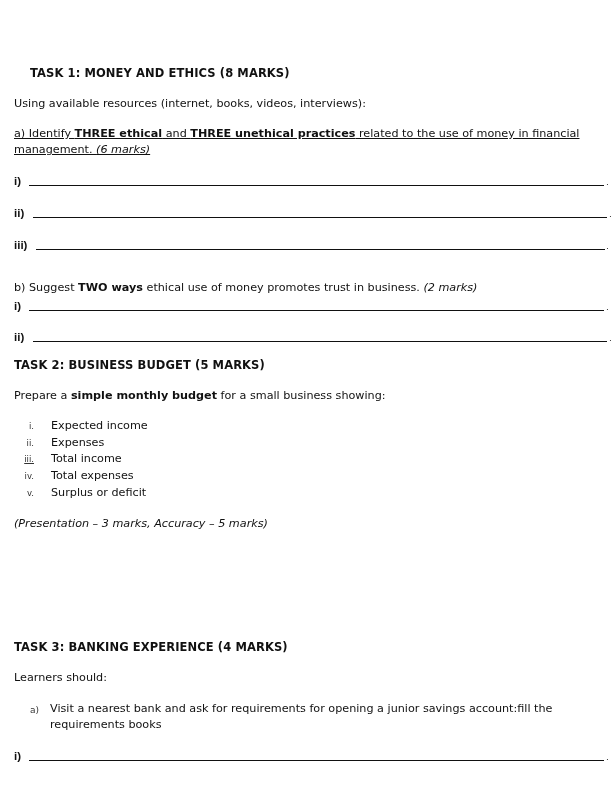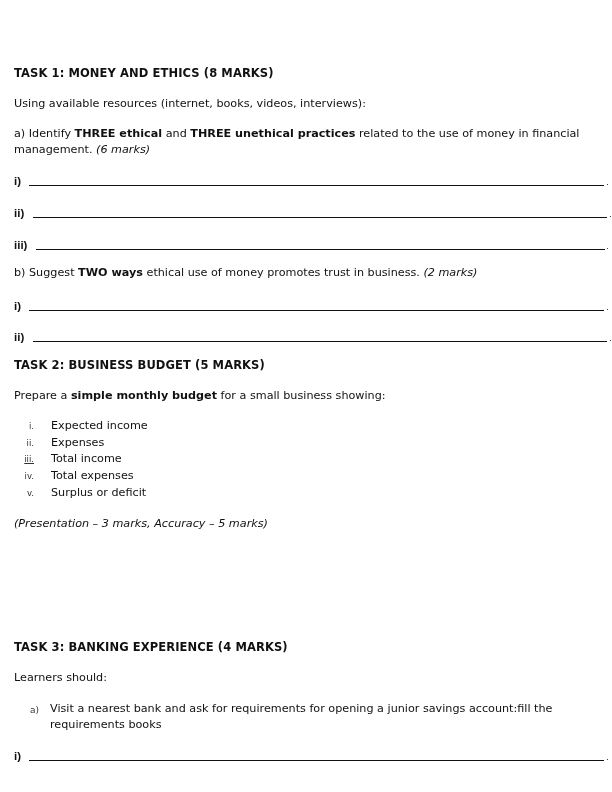--- a/index.html
+++ b/index.html
@@ -3,35 +3,35 @@
   <meta charset="utf-8">
   <style>
     html, body { margin: 0; padding: 0; background: #ffffff; }
     body {
       width: 612px; height: 792px; position: relative; overflow: hidden;
       font-family: "DejaVu Sans", sans-serif; color: #111; font-size: 11.5px;
     }
     .abs { position: absolute; white-space: nowrap; }
     .heading { font-weight: bold; font-size: 11.5px; letter-spacing: 0.1px; }
     .para { font-size: 11.2px; line-height: 16px; }
-    .wrap { white-space: normal; }
+    .wrap { white-space: normal; text-decoration: underline; }
     b { font-weight: bold; }
     i.it { font-style: italic; }
     .ans-row { position: absolute; left: 14px; height: 14px; width: 584px; }
     .ans-label { position: absolute; left: 0; bottom: 0; font-weight: bold; font-size: 11.5px; font-family: "Liberation Sans", sans-serif; }
     .ans-line { position: absolute; bottom: 1px; height: 0; border-bottom: 1.2px solid #111; }
     .ans-dot { position: absolute; bottom: 0; font-size: 9px; color: #333; }
     .list-item { position: absolute; font-size: 11.2px; }
     .list-num { position: absolute; width: 22px; text-align: right; font-size: 8.5px; color: #333; top: 2px; }
     .list-text { position: absolute; left: 37px; white-space: nowrap; }
   </style>
 </head>
 <body>
 
-<div class="abs heading" style="left:14px; top:66px;text-align:right;">TASK 1: MONEY AND ETHICS (8 MARKS)</div>
+<div class="abs heading" style="left:30px; top:66px;text-align:right;">TASK 1: MONEY AND ETHICS (8 MARKS)</div>
 <div class="abs para" style="left:14px; top:96px;">Using available resources (internet, books, videos, interviews):</div>
 
 <div class="abs para wrap" style="left:14px; top:126px; width:580px;">
   <span>a) Identify </span><b>THREE ethical</b><span> and </span><b>THREE unethical practices</b><span> related to the use of money in financial</span><br>
   <span>management. </span><i class="it">(6 marks)</i>
 </div>
 
 <div class="ans-row" style="top:173px;">
   <span class="ans-label">i)</span>
   <span class="ans-line" style="left:15px; width:575px;"></span>
@@ -41,21 +41,21 @@
   <span class="ans-label">ii)</span>
   <span class="ans-line" style="left:19px; width:574px;"></span>
   <span class="ans-dot" style="left:595px;">.</span>
 </div>
 <div class="ans-row" style="top:237px;">
   <span class="ans-label">iii)</span>
   <span class="ans-line" style="left:22px; width:569px;"></span>
   <span class="ans-dot" style="left:592px;">.</span>
 </div>
 
-<div class="abs para" style="left:14px; top:265px;text-align:right;">
+<div class="abs para" style="left:14px; top:280px;text-align:right;">
   <span>b) Suggest </span><b>TWO ways</b><span> ethical use of money promotes trust in business. </span><i class="it">(2 marks)</i>
 </div>
 
 <div class="ans-row" style="top:298px;">
   <span class="ans-label">i)</span>
   <span class="ans-line" style="left:15px; width:575px;"></span>
   <span class="ans-dot" style="left:592px;">.</span>
 </div>
 <div class="ans-row" style="top:329px;">
   <span class="ans-label">ii)</span>

